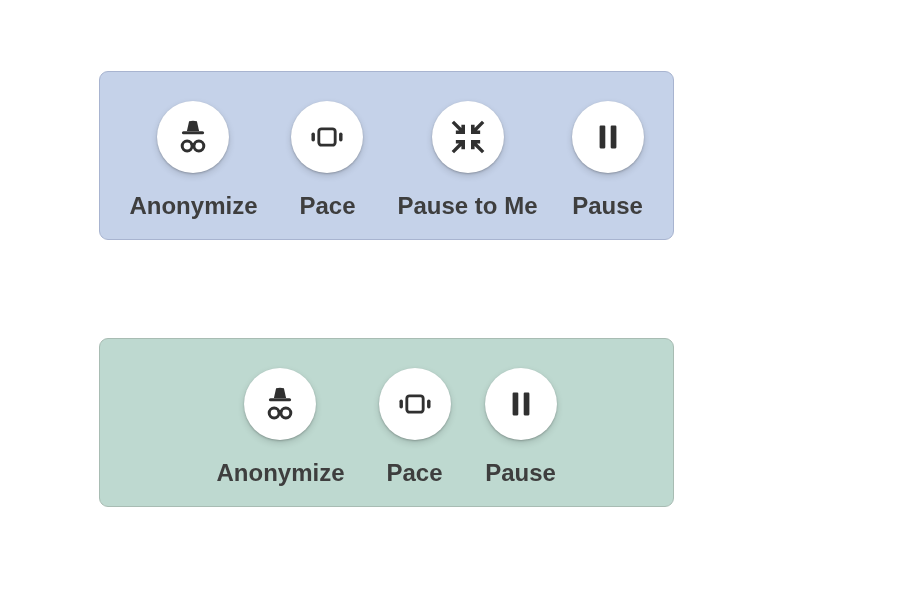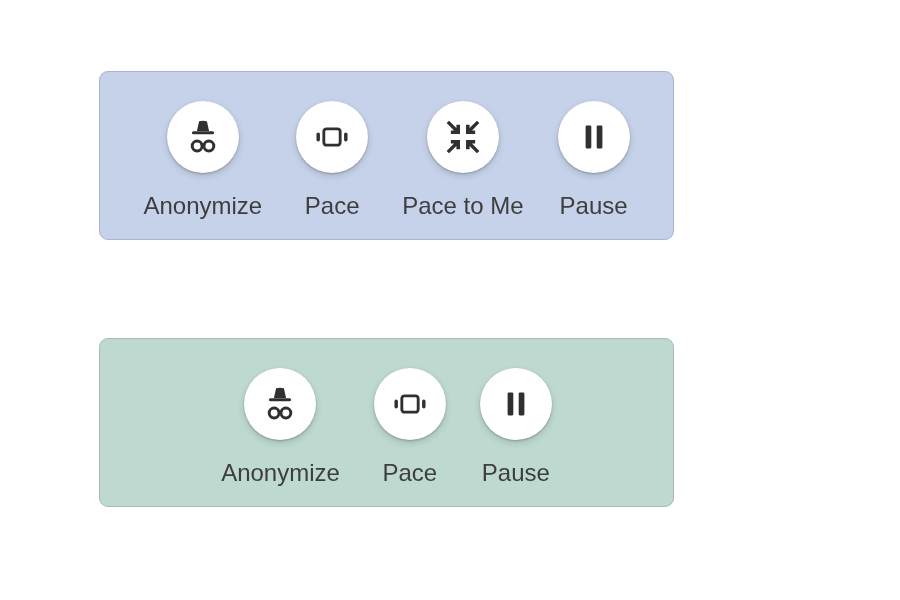--- a/index.html
+++ b/index.html
@@ -8,20 +8,21 @@
     background: var(--page-bg, #ffffff);
     font-family: "Liberation Sans", sans-serif;
   }
   .stage {
     width: 773px;
     height: 600px;
     overflow: hidden;
     display: flex;
     flex-direction: column;
     align-items: center;
+    font-weight: bold;
   }
   .toolbar {
     box-sizing: border-box;
     width: 575px;
     height: 169px;
     border-radius: 9px;
     display: flex;
     justify-content: center;
     gap: 34px;
     padding: 29px 36px 0 36px;
@@ -117,21 +118,21 @@
           </svg>
       </div>
       <div class="label">Pace</div>
     </div>
     <div class="tool">
       <div class="circle">
         <svg class="icon" width="36" height="36">
             <use href="#icon-collapse"></use>
           </svg>
       </div>
-      <div class="label">Pace to Me</div>
+      <div class="label">Pause to Me</div>
     </div>
     <div class="tool">
       <div class="circle">
         <svg class="icon" width="36" height="36">
             <use href="#icon-pause"></use>
           </svg>
       </div>
       <div class="label">Pause</div>
     </div>
   </section>

